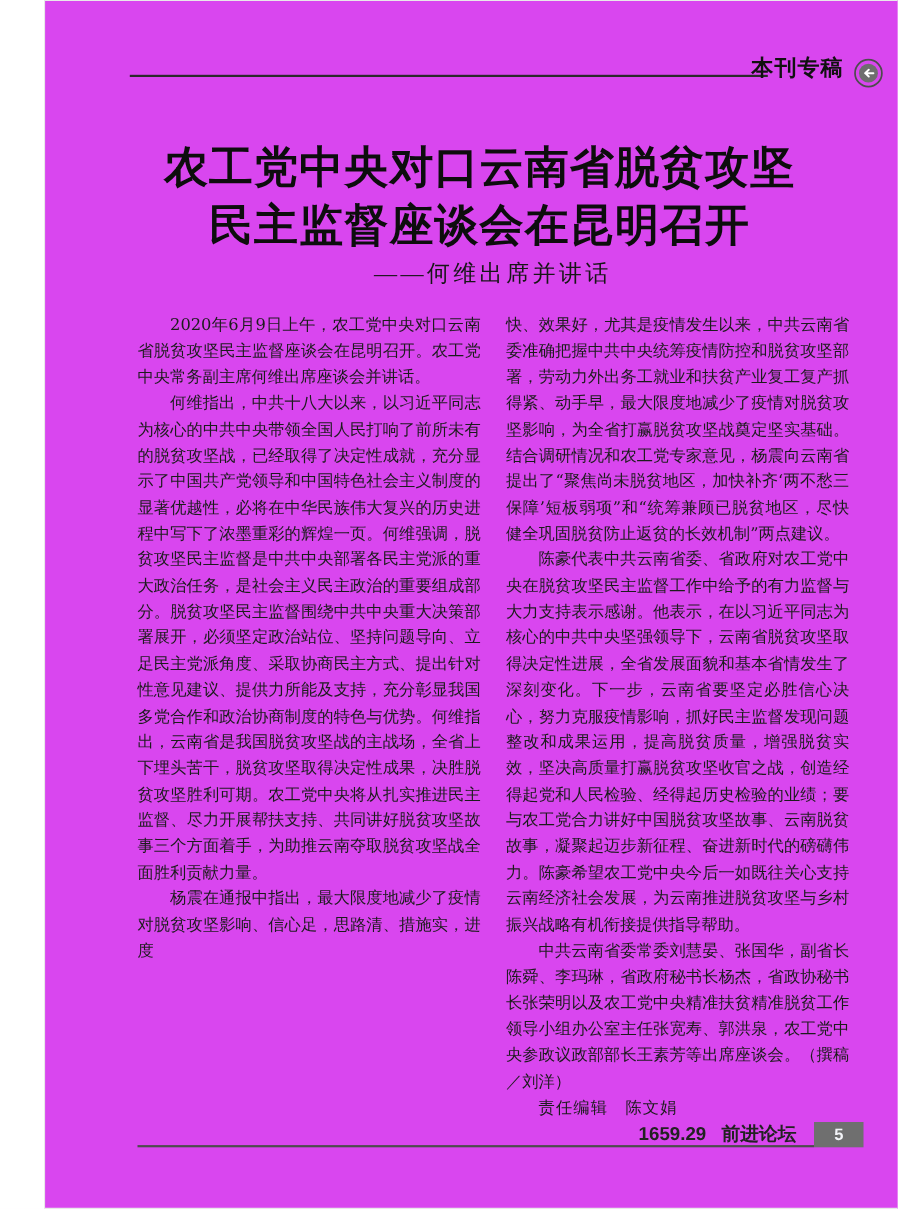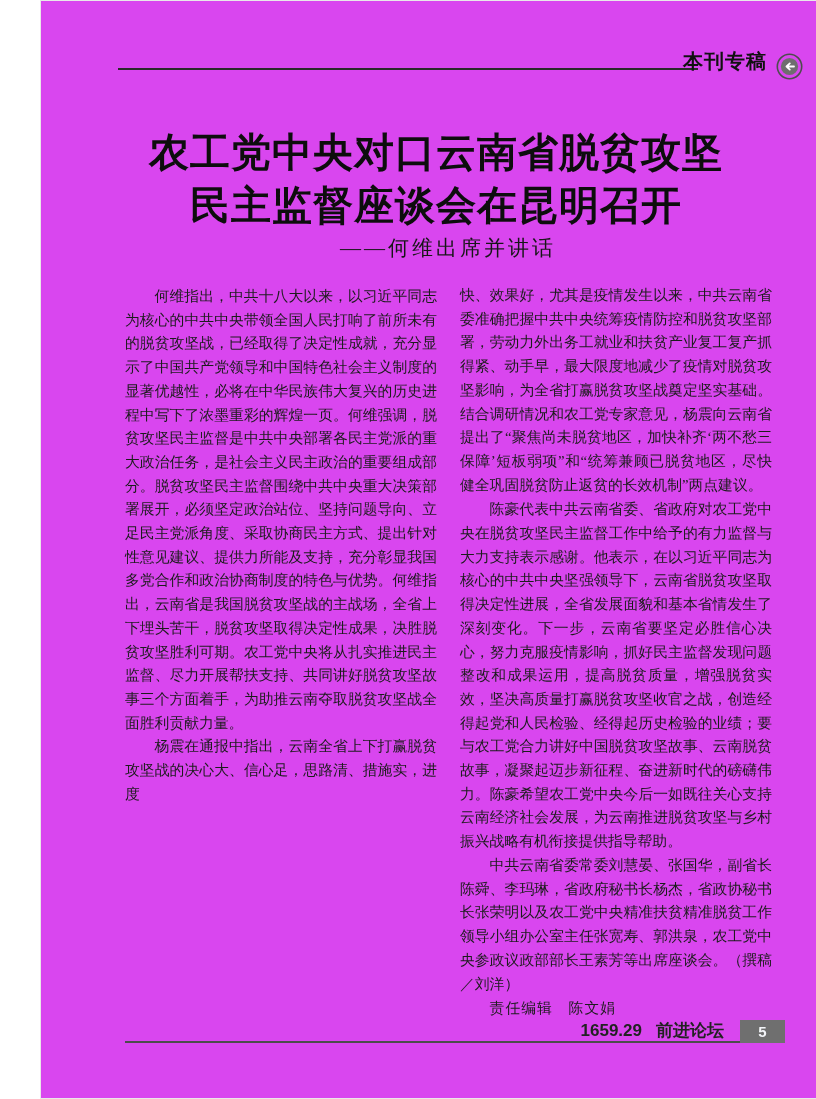--- a/index.html
+++ b/index.html
@@ -43,21 +43,21 @@
   }
   
   .col{
     position:absolute;top:284px;width:312px;
     font-size:14.8px;line-height:23.7px;
     text-align:justify;color:#1c1c1c;
   }
   .col-left{left:85px;}
   .col-right{left:420px;}
   .col p{margin:0;text-indent:2em;}
-  .col p.no-indent{text-indent:0;font-family:Liberation Serif, serif;}
+  .col p.no-indent{text-indent:0;}
   .kai{font-family:Liberation Serif, serif;font-weight:500;}
   .editor-credit{
     text-align:left;text-indent:0;margin-top:1px;
     letter-spacing:1px;font-weight:500;
   }
   
   .footer-rule{
     position:absolute;left:85px;top:1041px;
     width:615px;height:2px;background:#4c4c4c;
   }
@@ -91,22 +91,23 @@
     </svg>
   </div>
 
   <div class="title">
     <div>农工党中央对口云南省脱贫攻坚</div>
     <div>民主监督座谈会在昆明召开</div>
   </div>
   <div class="subtitle kai">——何维出席并讲话</div>
 
   <div class="col col-left">
+    <p>2020年6月9日上午，农工党中央对口云南省脱贫攻坚民主监督座谈会在昆明召开。农工党中央常务副主席何维出席座谈会并讲话。</p>
     <p>何维指出，中共十八大以来，以习近平同志为核心的中共中央带领全国人民打响了前所未有的脱贫攻坚战，已经取得了决定性成就，充分显示了中国共产党领导和中国特色社会主义制度的显著优越性，必将在中华民族伟大复兴的历史进程中写下了浓墨重彩的辉煌一页。何维强调，脱贫攻坚民主监督是中共中央部署各民主党派的重大政治任务，是社会主义民主政治的重要组成部分。脱贫攻坚民主监督围绕中共中央重大决策部署展开，必须坚定政治站位、坚持问题导向、立足民主党派角度、采取协商民主方式、提出针对性意见建议、提供力所能及支持，充分彰显我国多党合作和政治协商制度的特色与优势。何维指出，云南省是我国脱贫攻坚战的主战场，全省上下埋头苦干，脱贫攻坚取得决定性成果，决胜脱贫攻坚胜利可期。农工党中央将从扎实推进民主监督、尽力开展帮扶支持、共同讲好脱贫攻坚故事三个方面着手，为助推云南夺取脱贫攻坚战全面胜利贡献力量。</p>
-    <p>杨震在通报中指出，云南全省上下打赢脱贫攻坚战的决心大、信心足，思路清、措施实，进度</p>
+    <p>杨震在通报中指出，最大限度地减少了疫情对脱贫攻坚影响、信心足，思路清、措施实，进度</p>
   </div>
 
   <div class="col col-right">
     <p class="no-indent">快、效果好，尤其是疫情发生以来，中共云南省委准确把握中共中央统筹疫情防控和脱贫攻坚部署，劳动力外出务工就业和扶贫产业复工复产抓得紧、动手早，最大限度地减少了疫情对脱贫攻坚影响，为全省打赢脱贫攻坚战奠定坚实基础。结合调研情况和农工党专家意见，杨震向云南省提出了“聚焦尚未脱贫地区，加快补齐‘两不愁三保障’短板弱项”和“统筹兼顾已脱贫地区，尽快健全巩固脱贫防止返贫的长效机制”两点建议。</p>
     <p>陈豪代表中共云南省委、省政府对农工党中央在脱贫攻坚民主监督工作中给予的有力监督与大力支持表示感谢。他表示，在以习近平同志为核心的中共中央坚强领导下，云南省脱贫攻坚取得决定性进展，全省发展面貌和基本省情发生了深刻变化。下一步，云南省要坚定必胜信心决心，努力克服疫情影响，抓好民主监督发现问题整改和成果运用，提高脱贫质量，增强脱贫实效，坚决高质量打赢脱贫攻坚收官之战，创造经得起党和人民检验、经得起历史检验的业绩；要与农工党合力讲好中国脱贫攻坚故事、云南脱贫故事，凝聚起迈步新征程、奋进新时代的磅礴伟力。陈豪希望农工党中央今后一如既往关心支持云南经济社会发展，为云南推进脱贫攻坚与乡村振兴战略有机衔接提供指导帮助。</p>
     <p><span>中共云南省委常委刘慧晏、张国华，副省长陈舜、李玛琳，省政府秘书长杨杰，省政协秘书长张荣明以及农工党中央精准扶贫精准脱贫工作领导小组办公室主任张宽寿、郭洪泉，农工党中央参政议政部部长王素芳等出席座谈会。</span><span class="kai">（撰稿／刘洋）</span></p>
     <p class="editor-credit kai">责任编辑　陈文娟</p>
   </div>
 
   <div class="footer-rule"></div>

